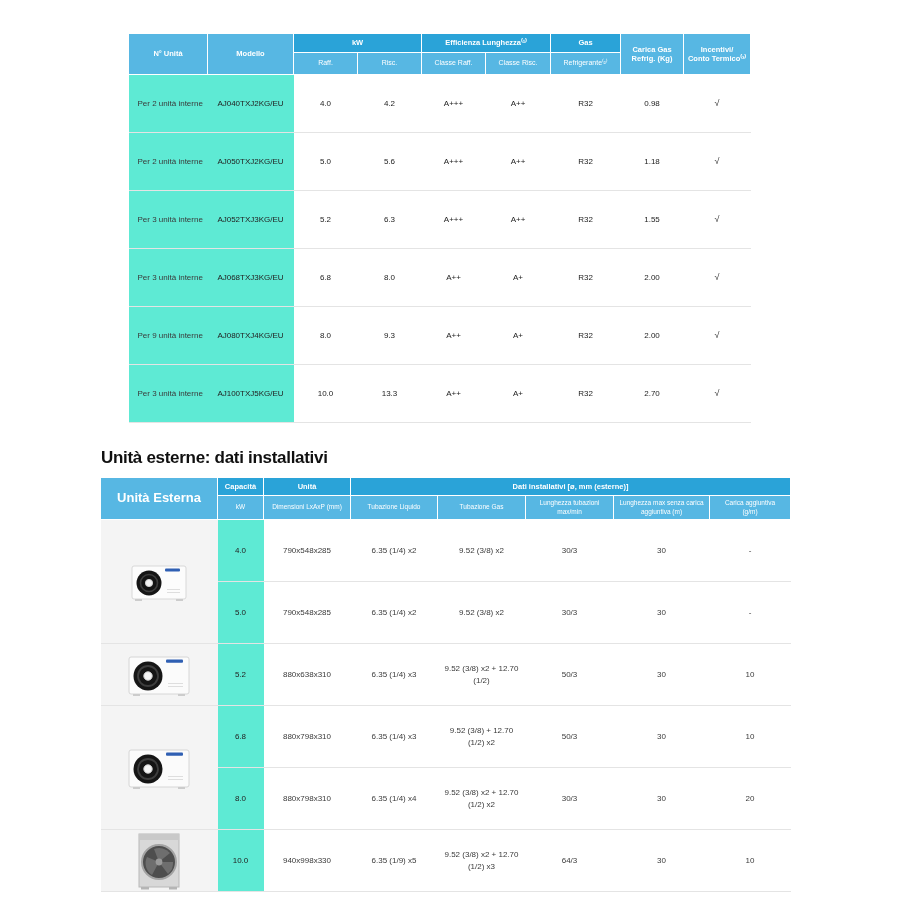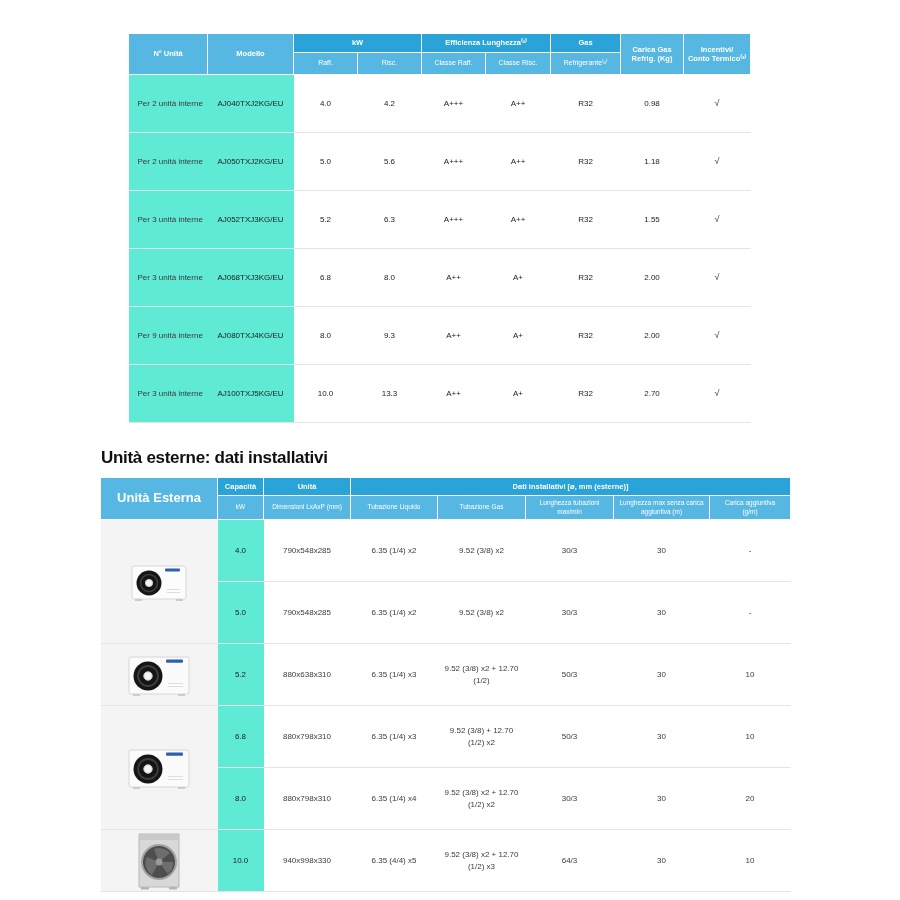--- a/index.html
+++ b/index.html
@@ -272,21 +272,21 @@
     <circle cx="29" cy="31" r="17" fill="none" stroke="#a3a3a3" stroke-width="2"></circle>
     <path d="M29 31 L40 22 A14 14 0 0 0 24 18 Z" fill="#6e6e6e"></path>
     <path d="M29 31 L17 26 A14 14 0 0 0 22 44 Z" fill="#6e6e6e"></path>
     <path d="M29 31 L38 43 A14 14 0 0 0 43 31 Z" fill="#6e6e6e"></path>
     <circle cx="29" cy="31" r="3.4" fill="#9a9a9a"></circle>
     <rect x="11" y="56" width="8" height="2.5" fill="#b5b5b5"></rect>
     <rect x="39" y="56" width="8" height="2.5" fill="#b5b5b5"></rect>
   </svg></td>
           <td class="gray b">10.0</td>
     <td>940x998x330</td>
-    <td>6.35 (4/4) x5</td>
+    <td>6.35 (1/9) x5</td>
     <td>9.52 (3/8) x2 + 12.70
 (1/2) x3</td>
     <td>64/3</td>
     <td>30</td>
     <td>10</td>
   </tr>
       </tbody>
   </table>
 </div>
 

